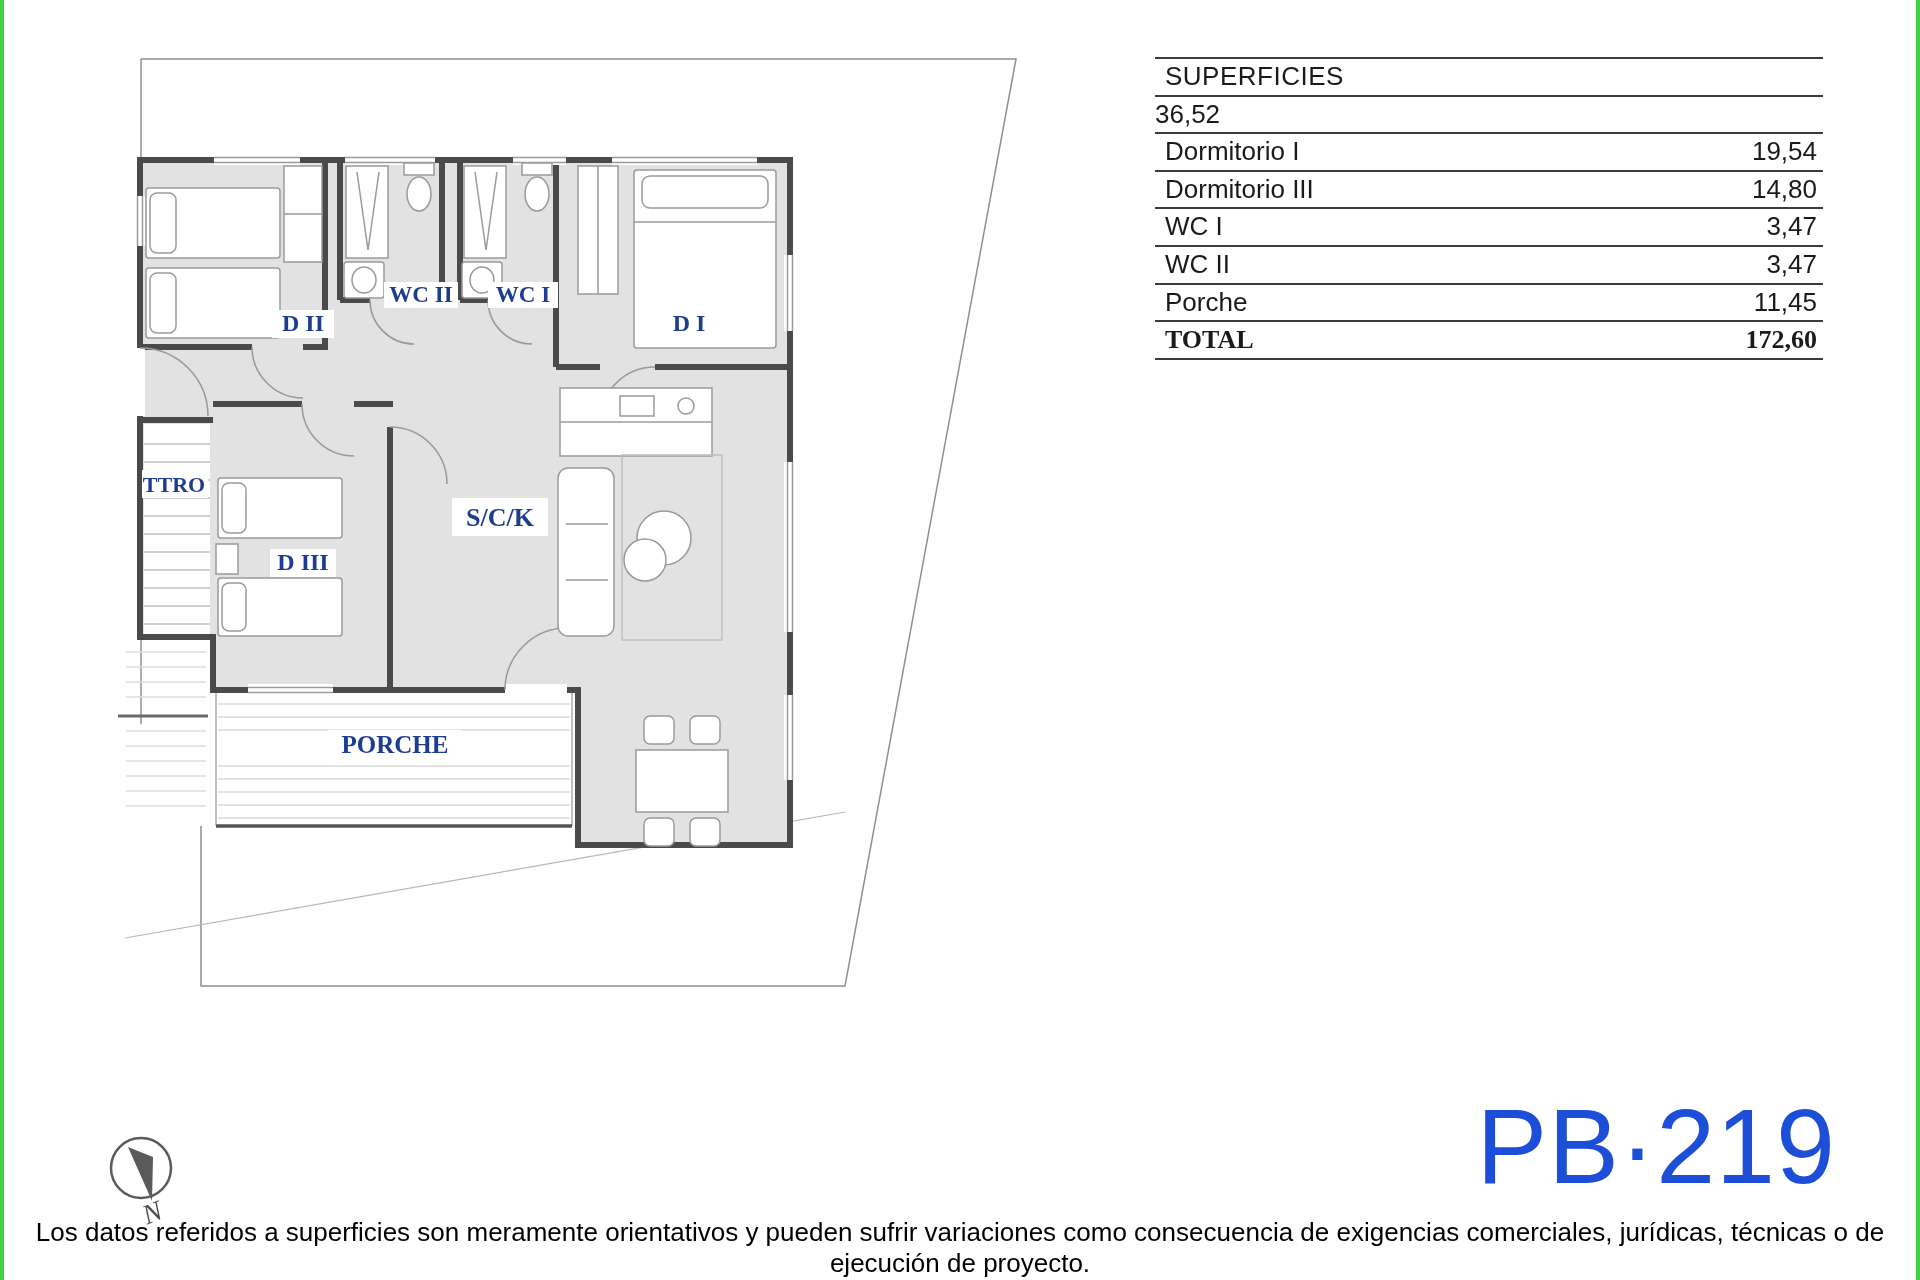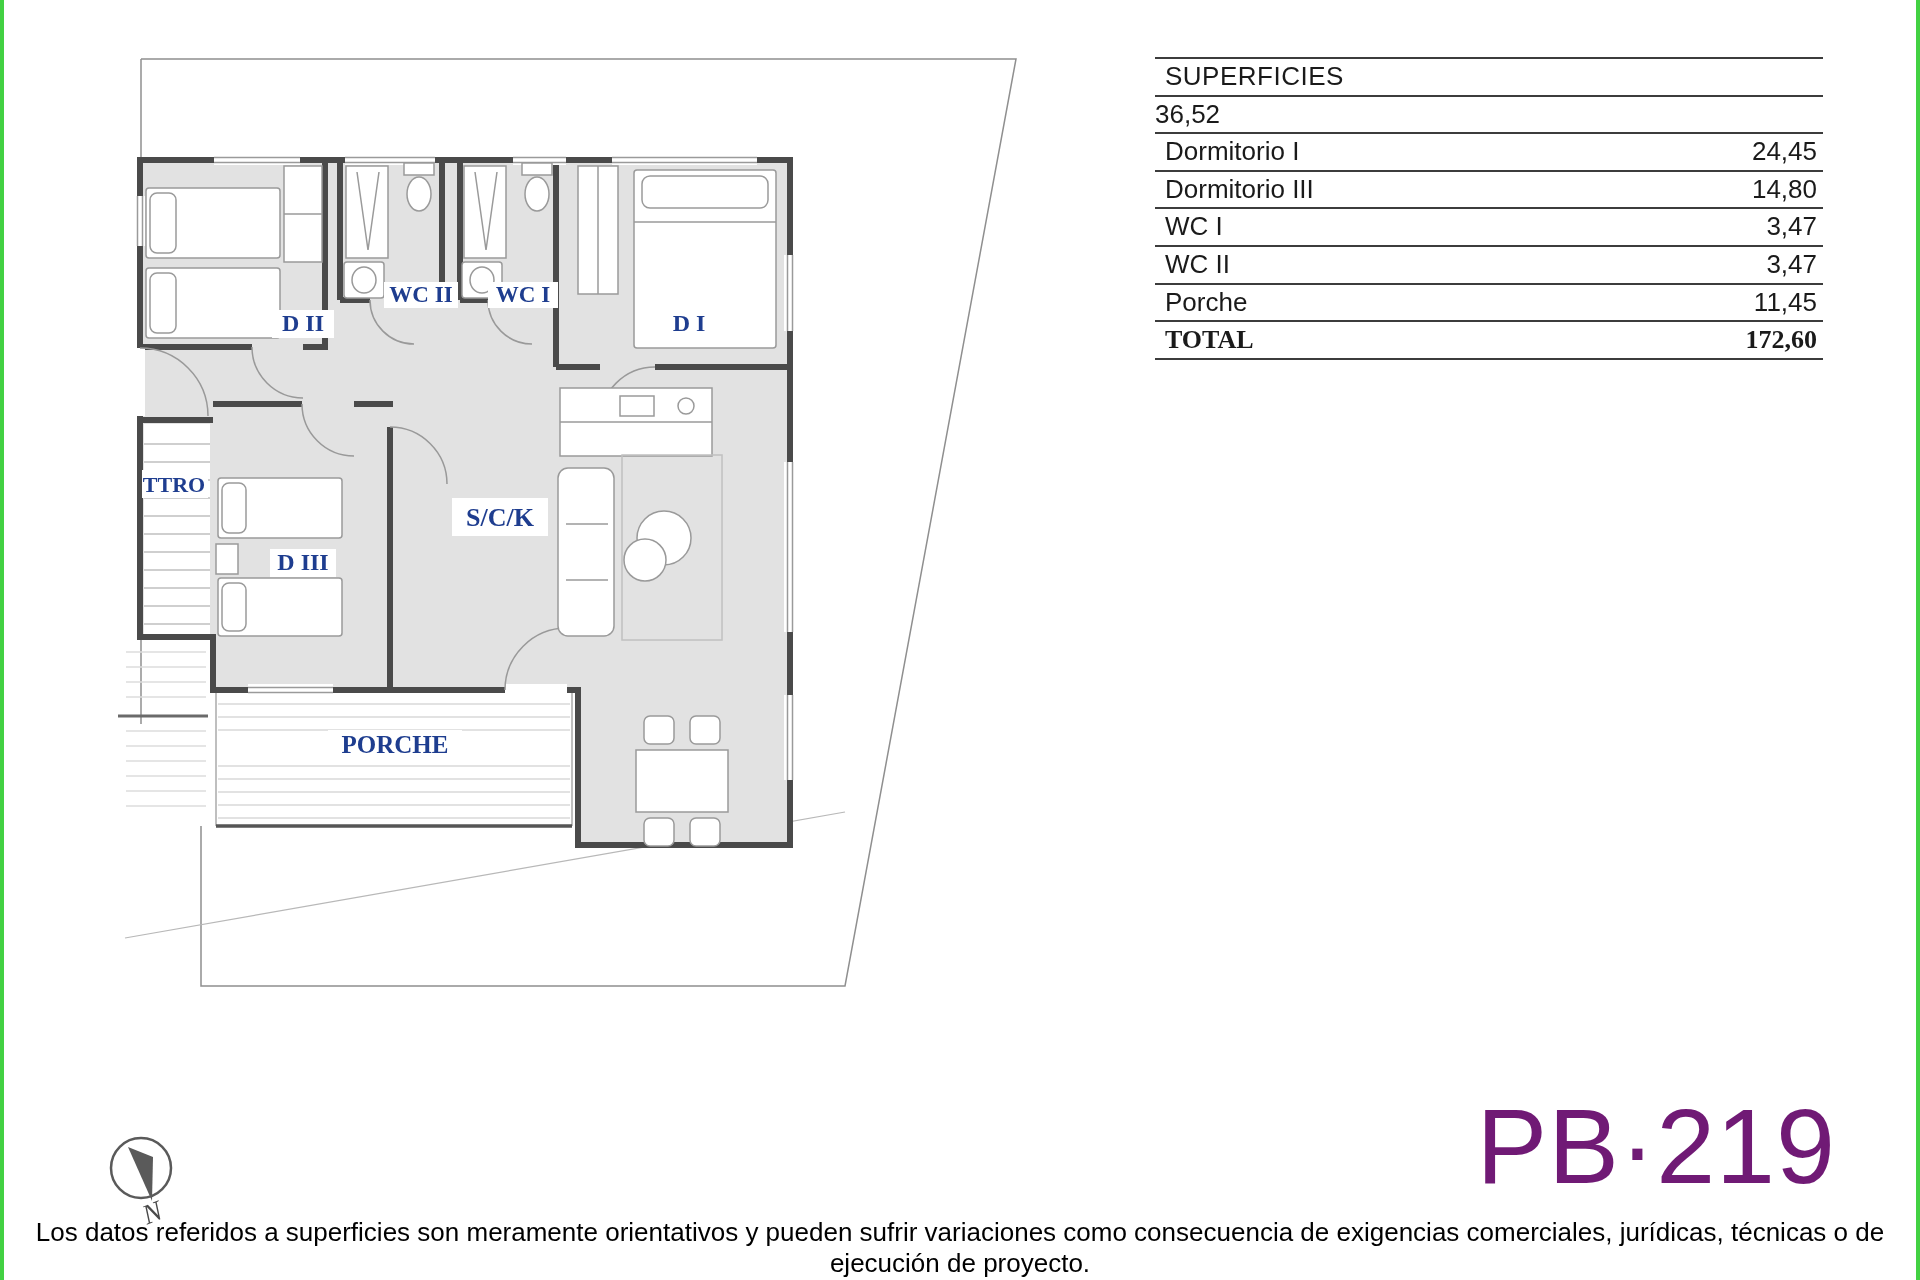--- a/index.html
+++ b/index.html
@@ -24,21 +24,21 @@
     height:35.6px;border-bottom:2px solid #3c3c3c;
     padding:0;line-height:35.6px;
   }
   .surf-row .lbl{padding-left:10px;white-space:nowrap;}
   .surf-row .val{padding-right:6px;white-space:nowrap;}
   .surf-row.header .lbl{letter-spacing:0.5px;}
   .surf-row.total{font-weight:bold;font-family:Liberation Serif, serif;}
 
   .plan-code{
     position:absolute;right:84px;top:1086px;
-    font-size:106px;color:#701a75;letter-spacing:1px;
+    font-size:106px;color:#1d4ed8;letter-spacing:1px;
     font-family:"Liberation Sans",sans-serif;
   }
   .disclaimer{
     position:absolute;left:0;right:0;bottom:1px;
     text-align:center;font-size:26px;color:#000;
     font-family:"Liberation Sans",sans-serif;
   }
 </style>
 </head>
 <body style="--accent-green: #42d142;">
@@ -266,21 +266,21 @@
 <div class="surf-table">
   <div class="surf-row header">
     <span class="lbl">SUPERFICIES</span>
     <span class="val"></span>
   </div>
   <div class="surf-row">
     <span class="val">36,52</span>
   </div>
   <div class="surf-row">
     <span class="lbl">Dormitorio I</span>
-    <span class="val">24,45</span>
+    <span class="val">19,54</span>
   </div>
   <div class="surf-row">
     <span class="lbl">Dormitorio III</span>
     <span class="val">14,80</span>
   </div>
   <div class="surf-row">
     <span class="lbl">WC I</span>
     <span class="val">3,47</span>
   </div>
   <div class="surf-row">

